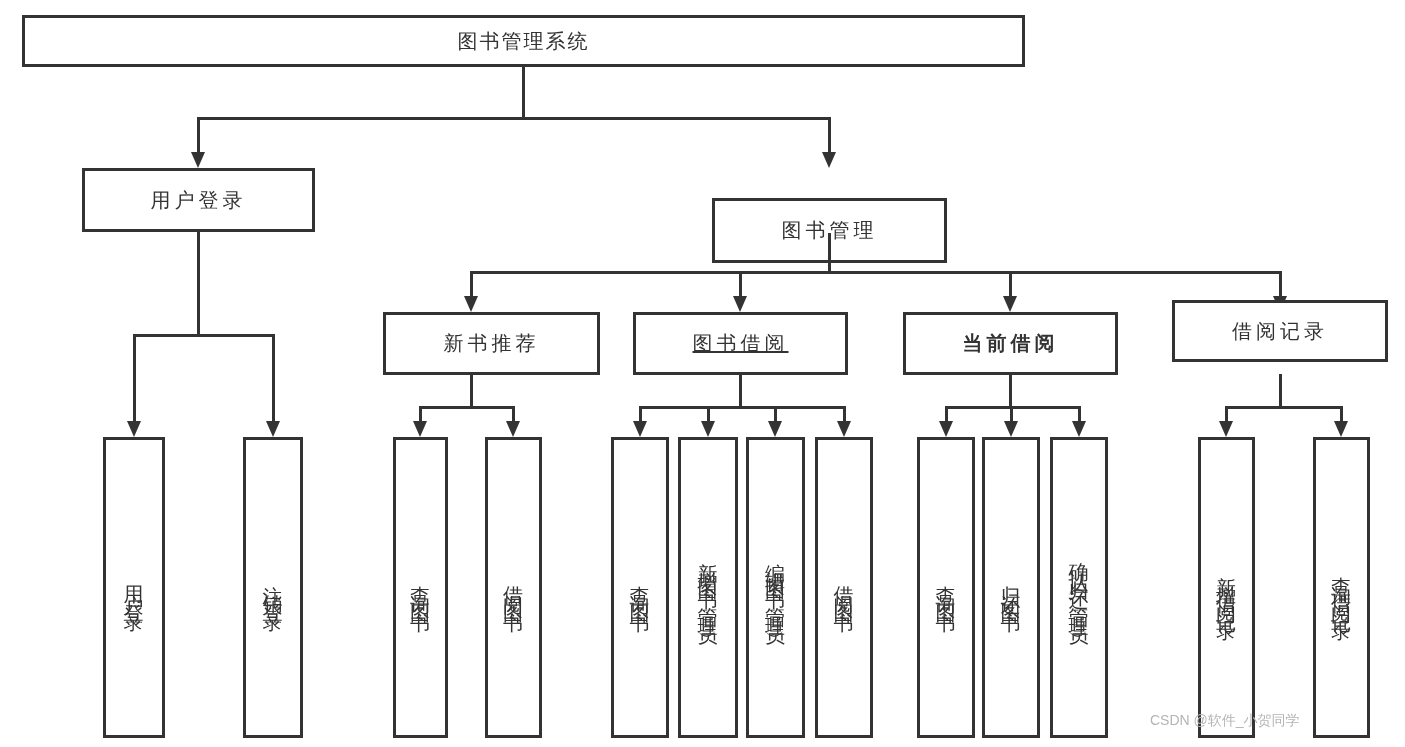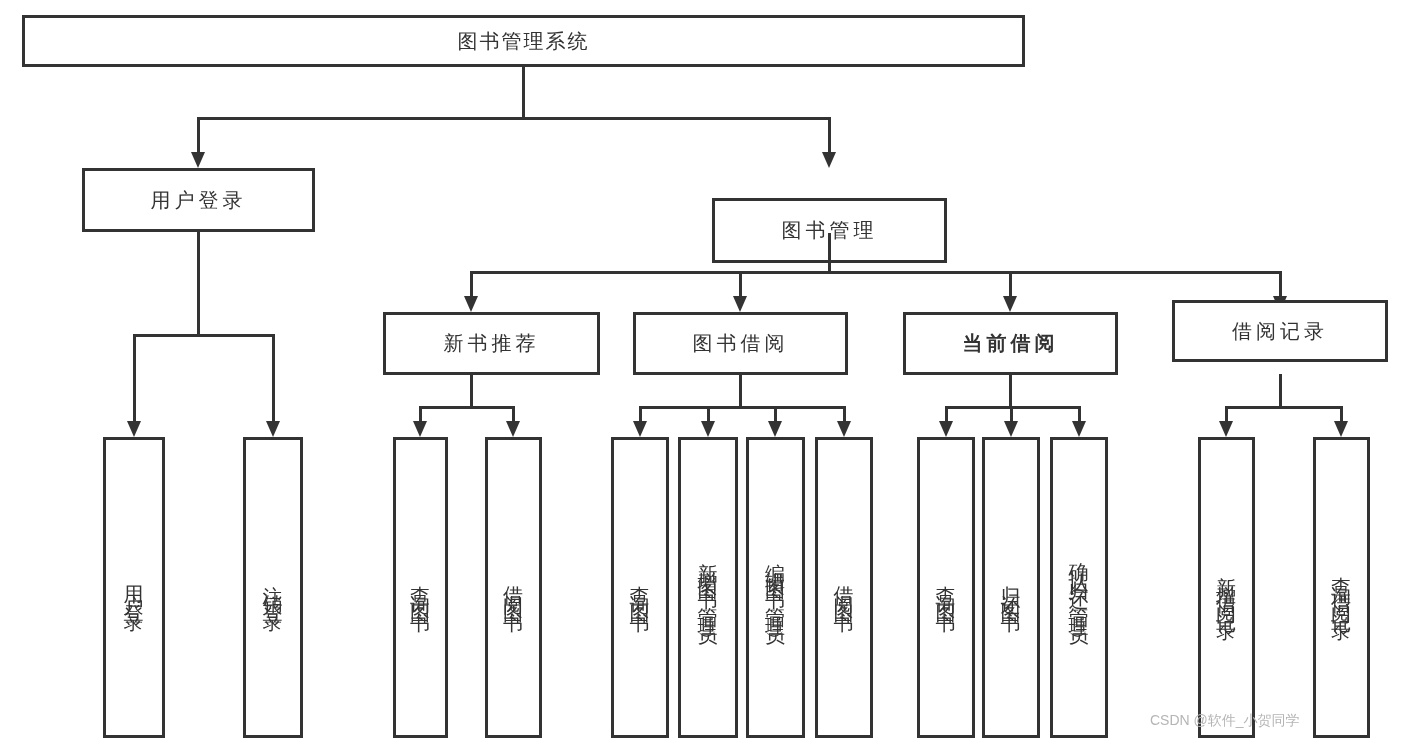--- a/index.html
+++ b/index.html
@@ -75,21 +75,21 @@
   <div class="vl" style="left:739px;top:271px;height:27px;"></div>
   <div class="ar" style="left:733px;top:296px;"></div>
   <div class="vl" style="left:1009px;top:271px;height:27px;"></div>
   <div class="ar" style="left:1003px;top:296px;"></div>
   <div class="vl" style="left:1279px;top:271px;height:27px;"></div>
   <div class="ar" style="left:1273px;top:296px;"></div>
 
   <div class="box" style="left:363px;top:312px;width:217px;height:63px;margin-left:20px;">
     <span class="hlabel">新书推荐</span>
   </div>
-  <div class="box" style="left:633px;top:312px;width:215px;height:63px;">
+  <div class="box" style="left:633px;top:312px;width:215px;height:63px;text-decoration:underline;">
     <span class="hlabel">图书借阅</span>
   </div>
   <div class="box" style="left:903px;top:312px;width:215px;height:63px;font-weight:bold;">
     <span class="hlabel">当前借阅</span>
   </div>
   <div class="box" style="left:1172px;top:300px;width:216px;height:62px;">
     <span class="hlabel">借阅记录</span>
   </div>
 
   <div class="vl" style="left:470px;top:375px;height:34px;"></div>

